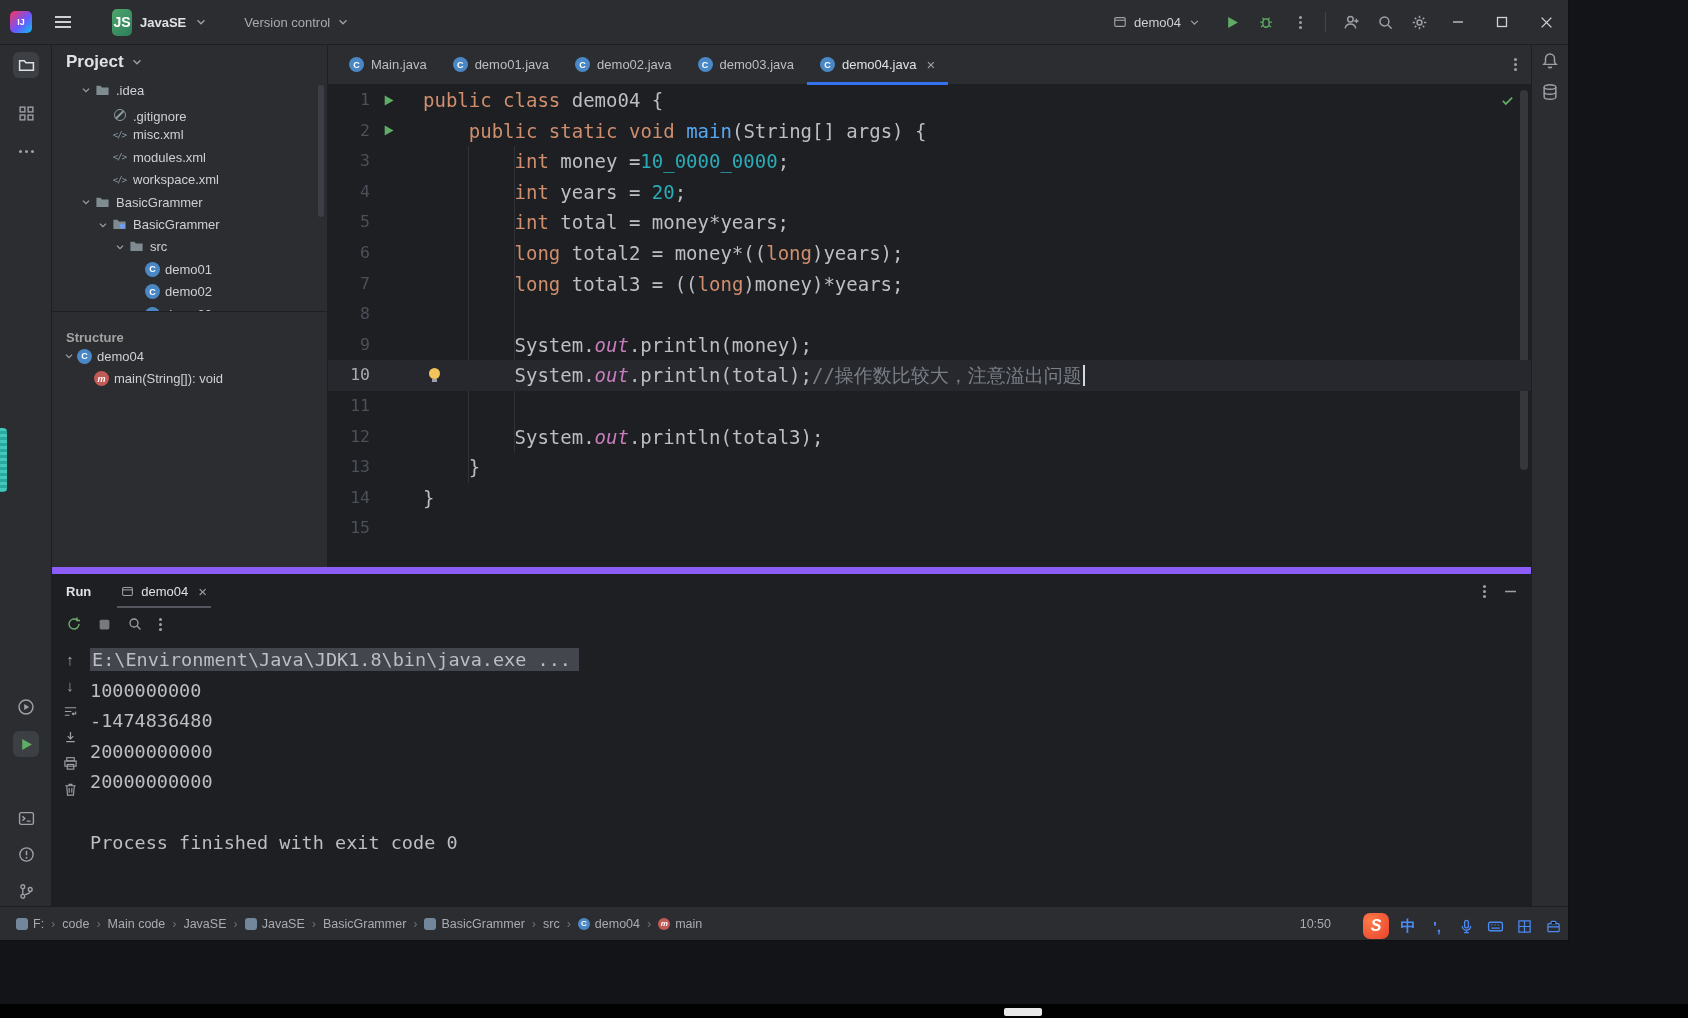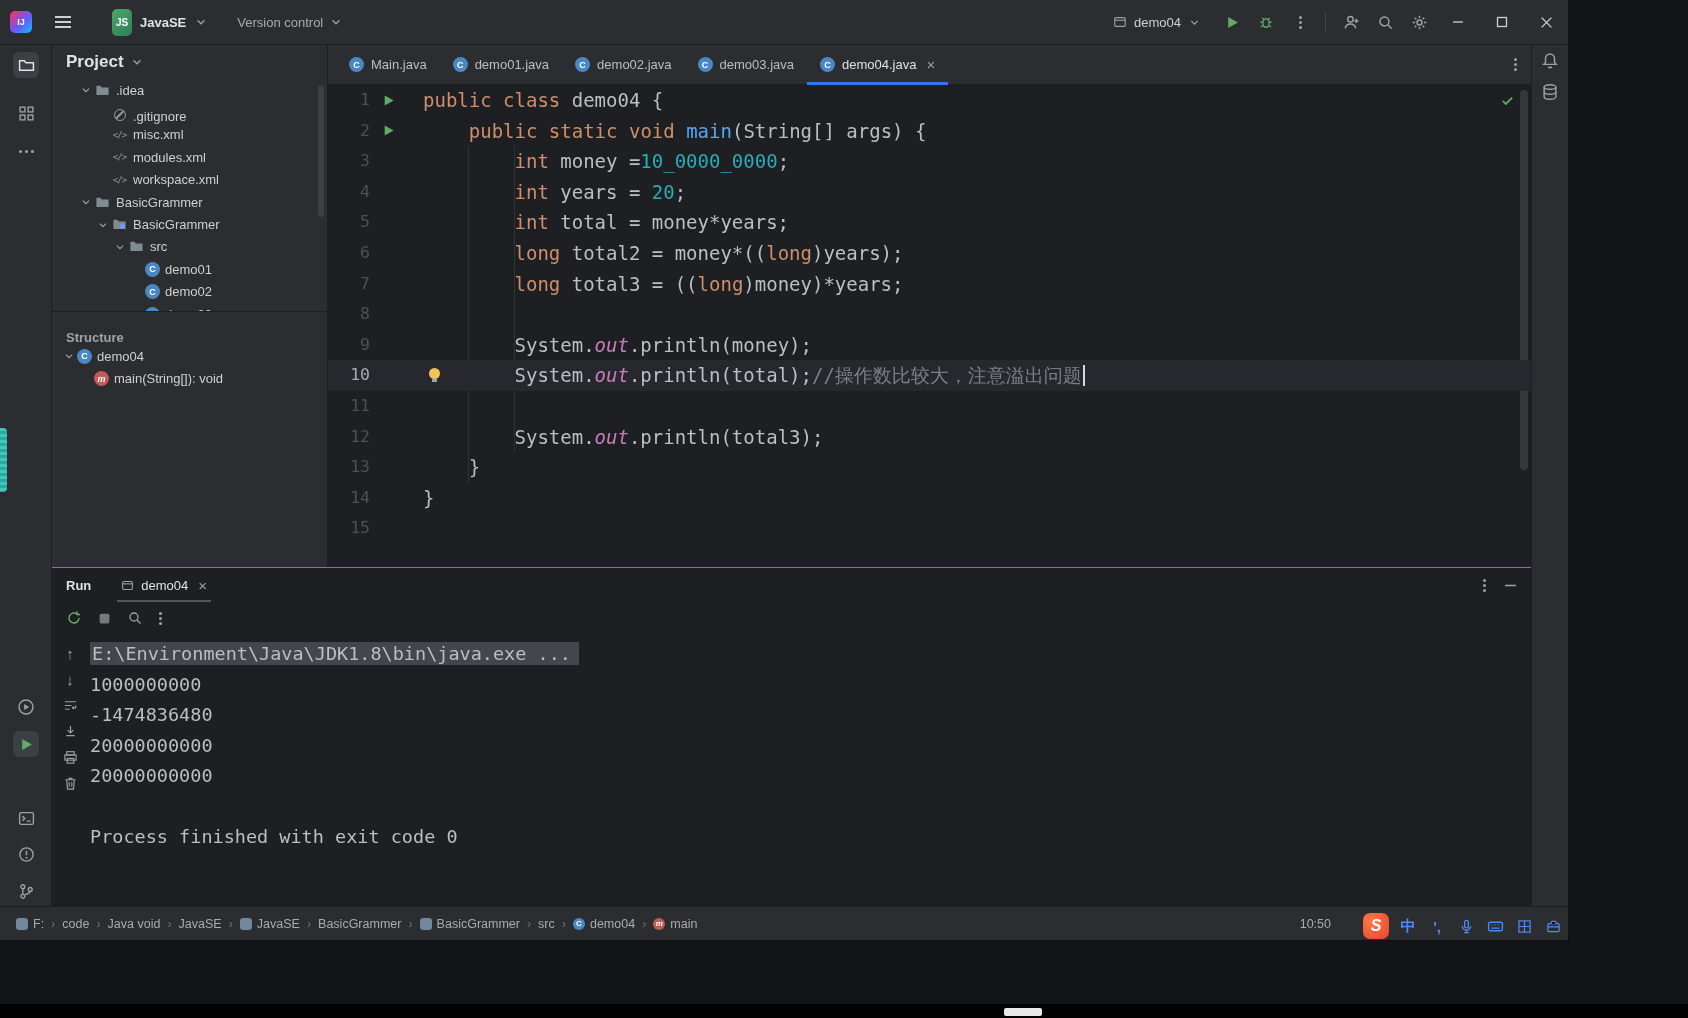--- a/index.html
+++ b/index.html
@@ -12,23 +12,23 @@
   .titlebar{flex:0 0 44px;display:flex;align-items:center;justify-content:space-between;
     background:#2B2D30;padding-left:10px;border-bottom:1px solid #1E1F22}
   .tb-left,.tb-right{display:flex;align-items:center;height:100%}
   .app-logo{width:22px;height:22px;border-radius:5px;margin-right:14px;
     background:linear-gradient(135deg,#FE315D 0%,#6B57FF 55%,#07C3F2 100%);
     color:#fff;font-size:9px;font-weight:bold;display:flex;align-items:center;justify-content:center}
   .tb-btn{width:34px;height:30px;display:flex;align-items:center;justify-content:center;border-radius:6px;color:#9DA0A8}
   .ham{width:16px;height:2px;background:#CED0D6;box-shadow:0 -5px 0 #CED0D6,0 5px 0 #CED0D6;display:block}
   .proj-widget{display:flex;align-items:center;gap:8px;margin-left:24px;padding:4px 8px;border-radius:6px}
   .proj-badge{width:20px;height:27px;border-radius:5px;background:linear-gradient(135deg,#4CA66B,#2E7D5B);
-    color:#fff;font-size:10px;font-weight:bold;display:flex;align-items:center;justify-content:center}
+    color:#fff;font-size:14px;font-weight:bold;display:flex;align-items:center;justify-content:center}
   .proj-name{font-size:13px;font-weight:600;color:#DFE1E5}
-  .vcs-widget{display:flex;align-items:center;gap:6px;margin-left:13px;padding:4px 8px;border-radius:6px;
+  .vcs-widget{display:flex;align-items:center;gap:6px;margin-left:20px;padding:4px 8px;border-radius:6px;
     font-size:13px;color:#A8ABB2}
   .run-widget{display:flex;align-items:center;gap:7px;font-size:13px;color:#CED0D6;padding:4px 8px;border-radius:6px;margin-right:6px}
   .tb-sep{width:1px;height:20px;background:#43454A;margin:0 8px}
   .win-btn{width:44px;height:44px;display:flex;align-items:center;justify-content:center;color:#CED0D6}
   .kebab{width:3px;height:3px;border-radius:50%;background:#9DA0A8;box-shadow:0 -5px 0 #9DA0A8,0 5px 0 #9DA0A8;display:block}
   .hdots{width:3px;height:3px;border-radius:50%;background:#9DA0A8;box-shadow:-6px 0 0 #9DA0A8,6px 0 0 #9DA0A8;display:block}
   
   .main-row{flex:1;display:flex;min-height:0}
   .left-stripe{flex:0 0 52px;position:relative;background:#2B2D30;border-right:1px solid #1E1F22}
   .stripe-btn{position:absolute;left:13px;width:26px;height:26px;border-radius:6px;
@@ -83,21 +83,21 @@
   .code-text{position:relative;white-space:pre;color:#BCBEC4}
   .tok-p{color:#BCBEC4}.tok-k{color:#CF8E6D}.tok-n{color:#2AACB8}
   .tok-f{color:#C77DBB;font-style:italic}.tok-c{color:#7A7E85}.tok-m{color:#56A8F5}
   .caret{display:inline-block;width:2px;height:21px;background:#D6D8DD;vertical-align:-4px;margin-left:1px}
   .bulb{position:absolute;left:6px;top:8px;width:11px;height:11px;border-radius:50%;background:#F2C55C}
   .bulb:after{content:"";position:absolute;left:3px;bottom:-3px;width:5px;height:3px;background:#9DA0A8}
   .iguide{position:absolute;width:1px;background:#2F3238;z-index:0}
   .ed-scroll{position:absolute;right:3px;top:5px;width:8px;height:380px;background:#46484C;border-radius:4px;opacity:.6}
   .inspect{position:absolute;right:16px;top:8px}
   
-  .run-panel{flex:1;background:#1E1F22;border-top:1px solid #8b5cf6;display:flex;flex-direction:column;min-height:0}
+  .run-panel{flex:1;background:#1E1F22;border-top:7px solid #8b5cf6;display:flex;flex-direction:column;min-height:0}
   .run-header{flex:0 0 34px;display:flex;align-items:center;padding-left:14px;position:relative}
   .run-title{font-size:13px;font-weight:700;color:#DFE1E5;margin-right:20px}
   .run-tab{display:flex;align-items:center;gap:7px;font-size:13px;color:#DFE1E5;height:34px;padding:0 10px;position:relative}
   .run-tab:after{content:"";position:absolute;left:6px;right:6px;bottom:0;height:2px;background:#53565C}
   .run-header-right{position:absolute;right:14px;top:0;height:34px;display:flex;align-items:center;gap:18px;color:#9DA0A8}
   .run-toolbar{flex:0 0 32px;display:flex;align-items:center;gap:16px;padding-left:14px;color:#9DA0A8}
   .console-wrap{flex:1;display:flex;min-height:0}
   .console-gutter{flex:0 0 36px;display:flex;flex-direction:column;align-items:center;padding-top:8px;gap:4px;color:#9DA0A8}
   .cg-btn{width:22px;height:22px;display:flex;align-items:center;justify-content:center;font-size:15px}
   .console-out{flex:1;font-family:"DejaVu Sans Mono",monospace;font-size:18.5px;color:#BCBEC4;
@@ -617,21 +617,21 @@
           <span class="bc-item">
             <span class="mini mic-module"></span>
             <span>F:</span>
           </span>
           <span class="bc-sep">›</span>
           <span class="bc-item">
             <span>code</span>
           </span>
           <span class="bc-sep">›</span>
           <span class="bc-item">
-            <span>Java void</span>
+            <span>Main code</span>
           </span>
           <span class="bc-sep">›</span>
           <span class="bc-item">
             <span>JavaSE</span>
           </span>
           <span class="bc-sep">›</span>
           <span class="bc-item">
             <span class="mini mic-module"></span>
             <span>JavaSE</span>
           </span>

